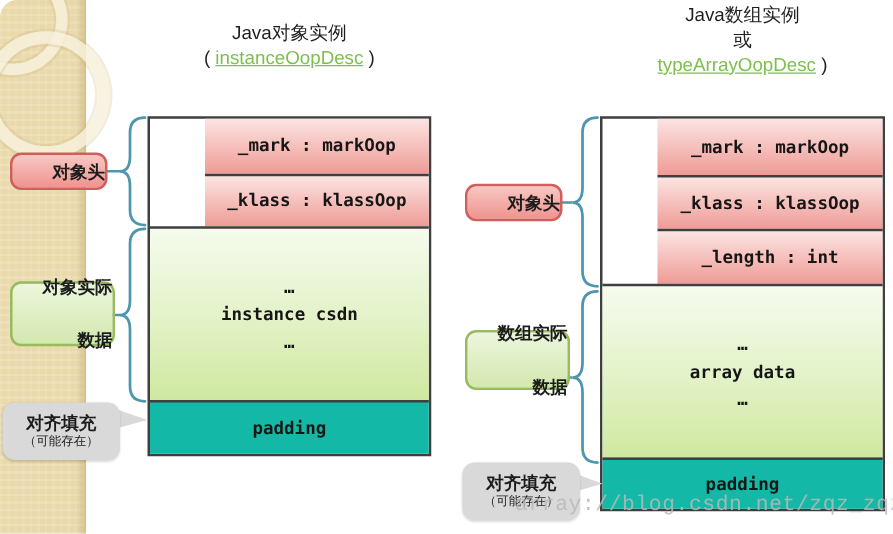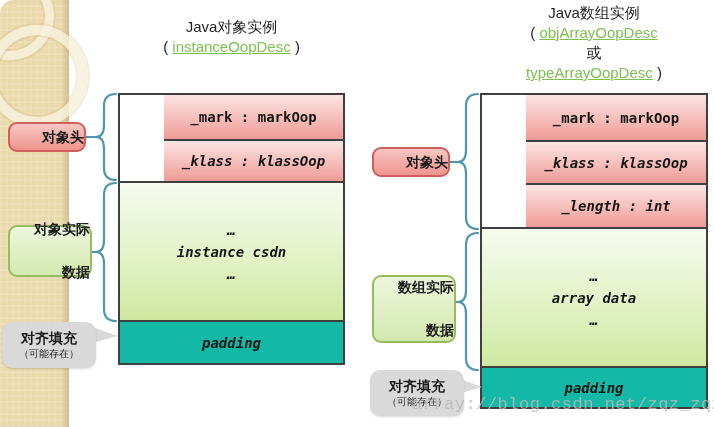--- a/index.html
+++ b/index.html
@@ -23,21 +23,21 @@
   
   .title{position:absolute;text-align:center;font-size:15px;line-height:20px;color:#1f1f1f;}
   .t-left{left:118px;top:17px;width:227px;}
   .t-right{left:474px;top:3px;width:240px;}
   .link{color:#7cbf4e;text-decoration:underline;cursor:pointer;}
 
   
   .stack{position:absolute;border:2px solid #3f3f3f;box-sizing:border-box;}
   .stack .row{box-sizing:border-box;display:flex;align-items:center;justify-content:center;
     font-family:"DejaVu Sans Mono","Liberation Mono",monospace;font-size:14px;font-weight:bold;color:#161616;}
-  .stack .row + .row{border-top:2px solid #3f3f3f;font-style:italic;}
+  .stack .row + .row{border-top:2px solid #3f3f3f;}
   .row.pink{background:linear-gradient(180deg,#fbe4e2 0%,#f5bcb8 55%,#ee9b96 100%);margin-left:44px;}
   .row.green{background:linear-gradient(180deg,#f6fbee 0%,#e2f2c6 55%,#cfe8a0 100%);
     flex-direction:column;justify-content:center;}
   .row.gray{background:#14b8a6;}
   .stack-left{left:118px;top:93px;width:227px;}
   .stack-right{left:480px;top:93px;width:228px;}
   .dots{line-height:14px;margin:6px 0;}
   .dataline{line-height:18px;}
 
   
@@ -75,24 +75,20 @@
     <div>Java对象实例</div>
     <div>
       <span>(</span>
       <span class="link">instanceOopDesc</span>
       <span>)</span>
     </div>
   </div>
 
   <div class="title t-right">
     <div>Java数组实例</div>
-    <div>
-      <span>(</span>
-      <span class="link">objArrayOopDesc</span>
-    </div>
     <div>或</div>
     <div>
       <span class="link">typeArrayOopDesc</span>
       <span>)</span>
     </div>
   </div>
 
   <div class="stack stack-left">
     <div class="row pink" style="height:44px;">_mark : markOop</div>
     <div class="row pink" style="height:42px;">_klass : klassOop</div>
@@ -142,21 +138,21 @@
   </div>
   <div class="pointer" style="left:92px;top:327px;"></div>
   <div class="callout" style="left:2px;top:322px;width:94px;height:46px;">
     <span class="l1">对齐填充</span>
     <span class="l2">（可能存在）</span>
   </div>
 
   <div class="tag pink-tag" style="left:372px;top:147px;width:78px;height:30px;">
     <span>对象头</span>
   </div>
-  <div class="tag green-tag" style="left:372px;top:275px;width:84px;height:68px;">
+  <div class="tag green-tag" style="left:372px;top:264px;width:84px;height:48px;">
     <span>数组实际</span>
     <span>数据</span>
   </div>
   <div class="pointer" style="left:458px;top:378px;border-left-width:24px;"></div>
   <div class="callout" style="left:370px;top:370px;width:94px;height:46px;">
     <span class="l1">对齐填充</span>
     <span class="l2">（可能存在）</span>
   </div>
 
   <div class="watermark">array://blog.csdn.net/zqz_zqz</div>

